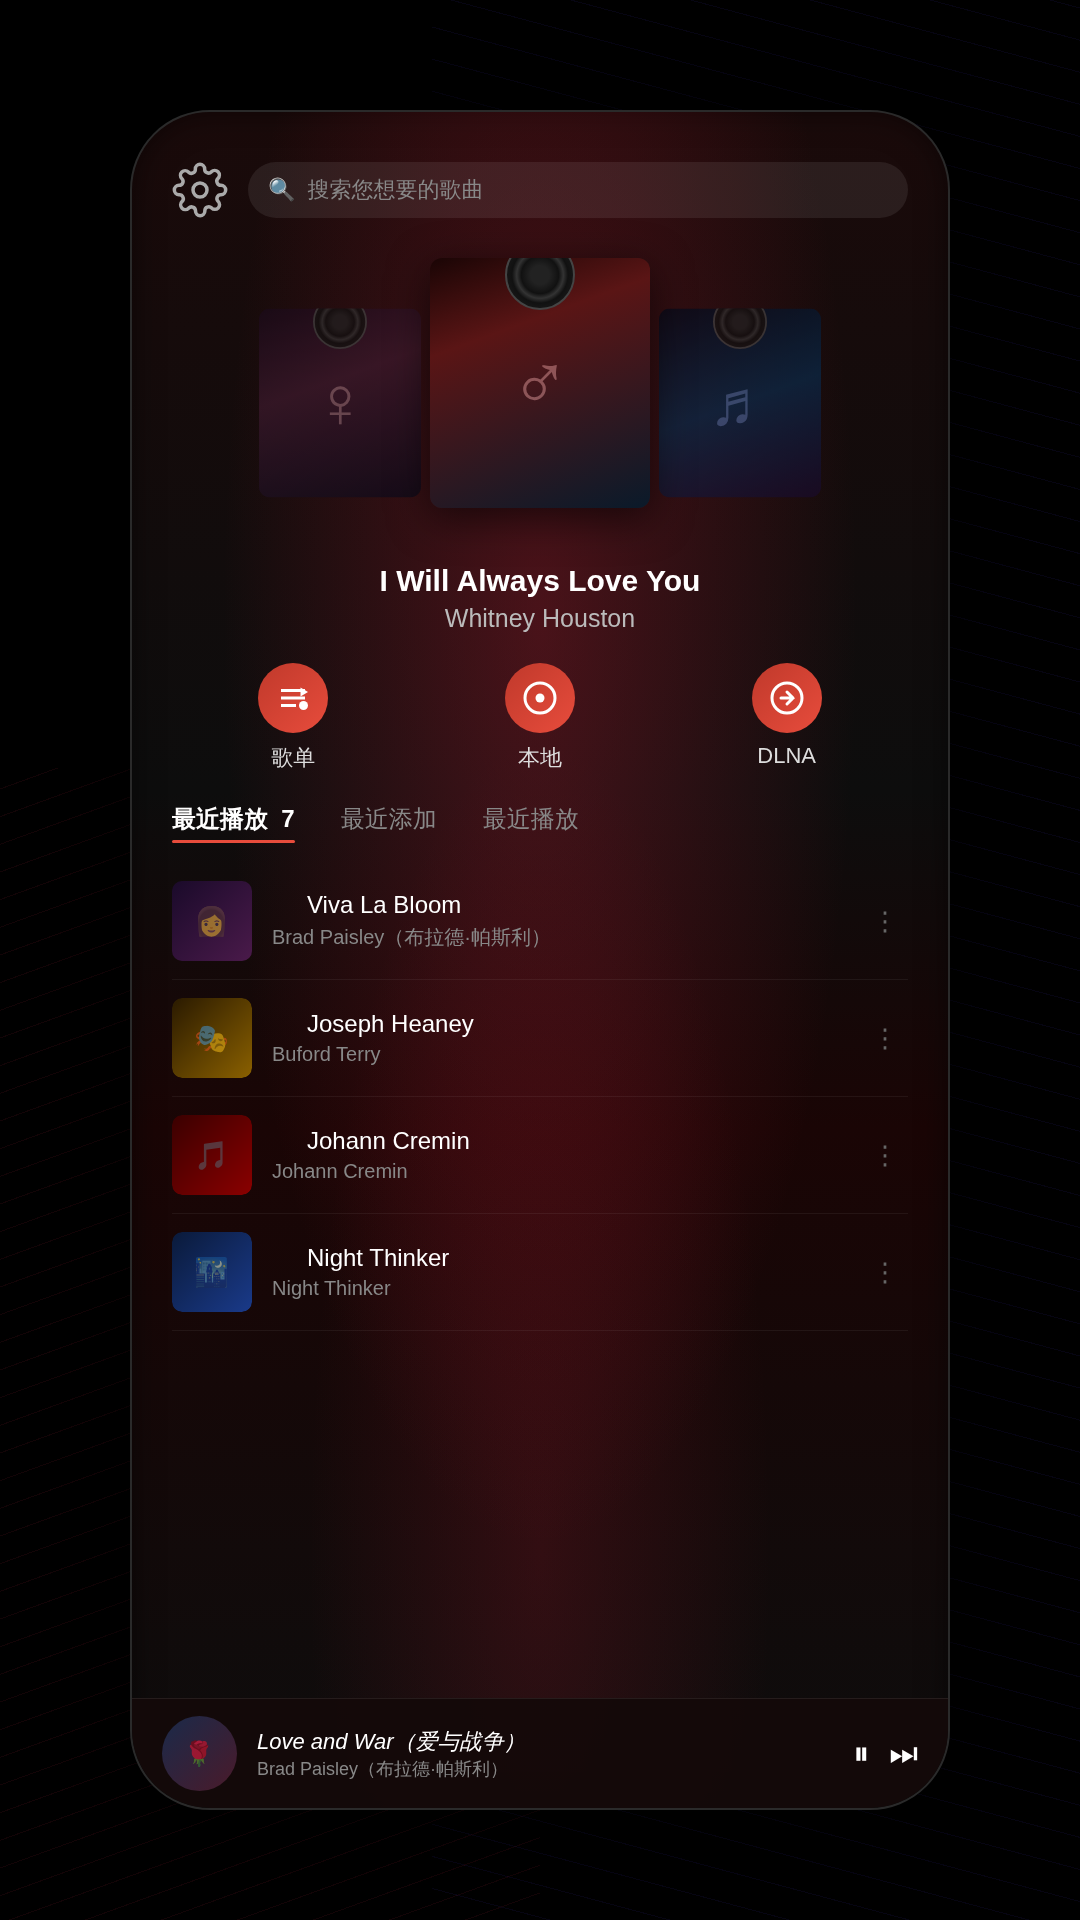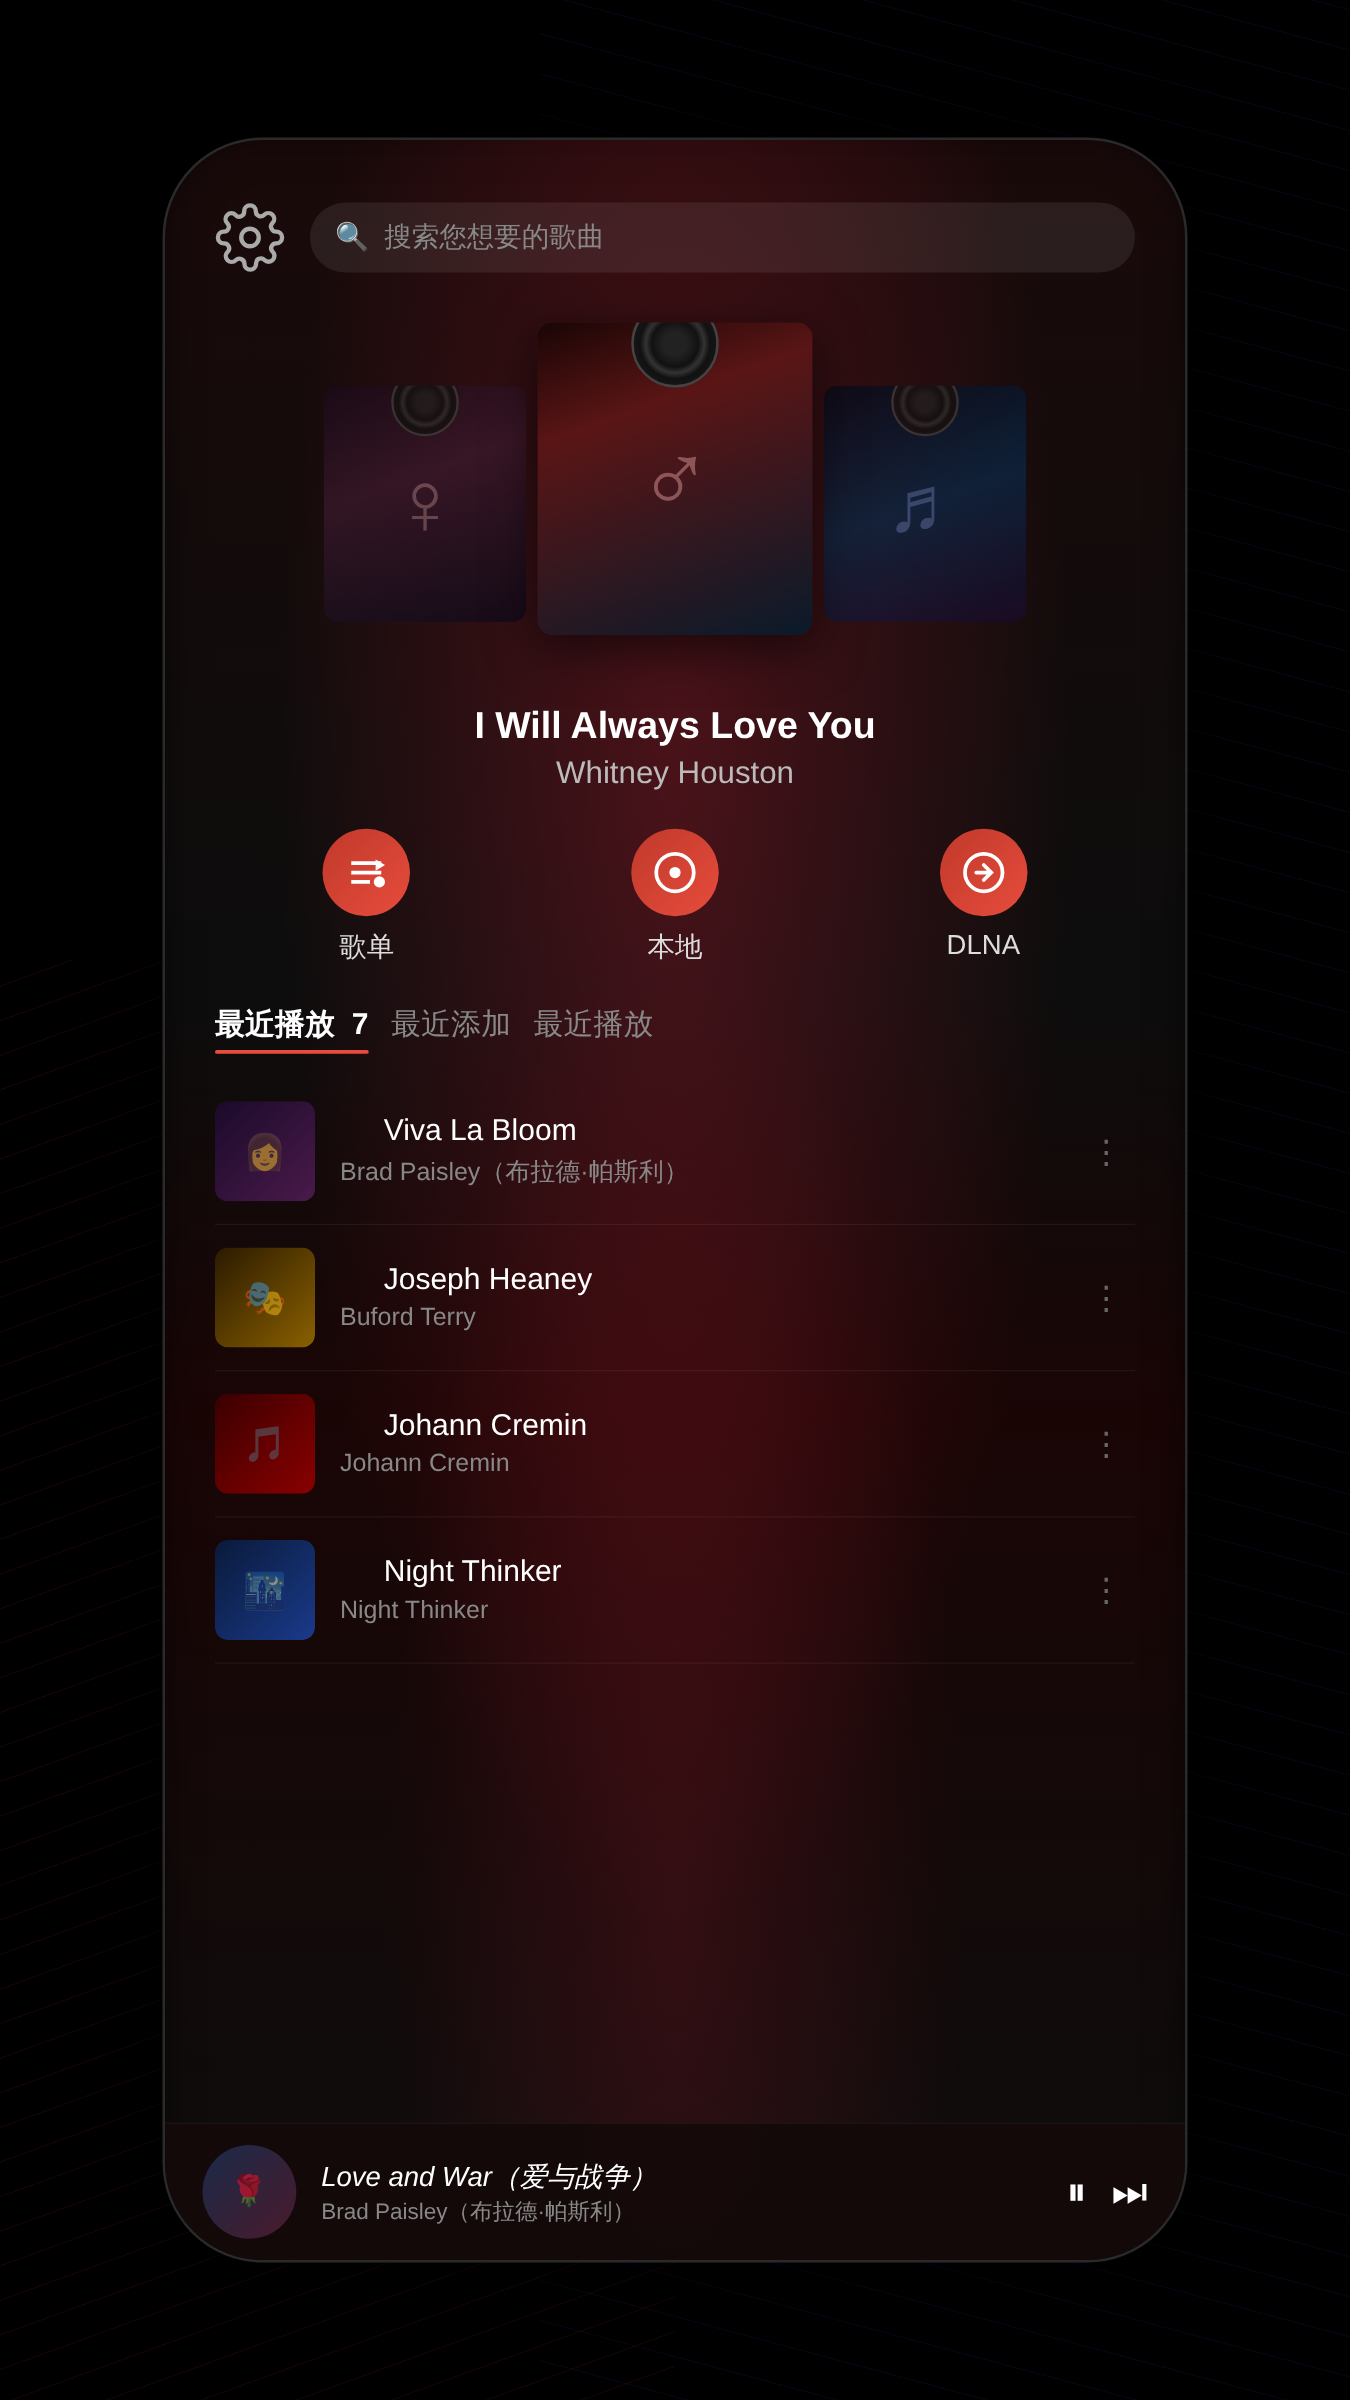--- a/index.html
+++ b/index.html
@@ -213,21 +213,21 @@
     }
 
     .category-label {
       color: #ddd;
       font-size: 22px;
     }
 
     
     .tabs {
       display: flex;
-      gap: 18px;
+      gap: 46px;
       margin-bottom: 20px;
       align-items: center;
     }
 
     .tab {
       font-size: 24px;
       color: #888;
       padding-bottom: 8px;
       cursor: pointer;
       position: relative;

